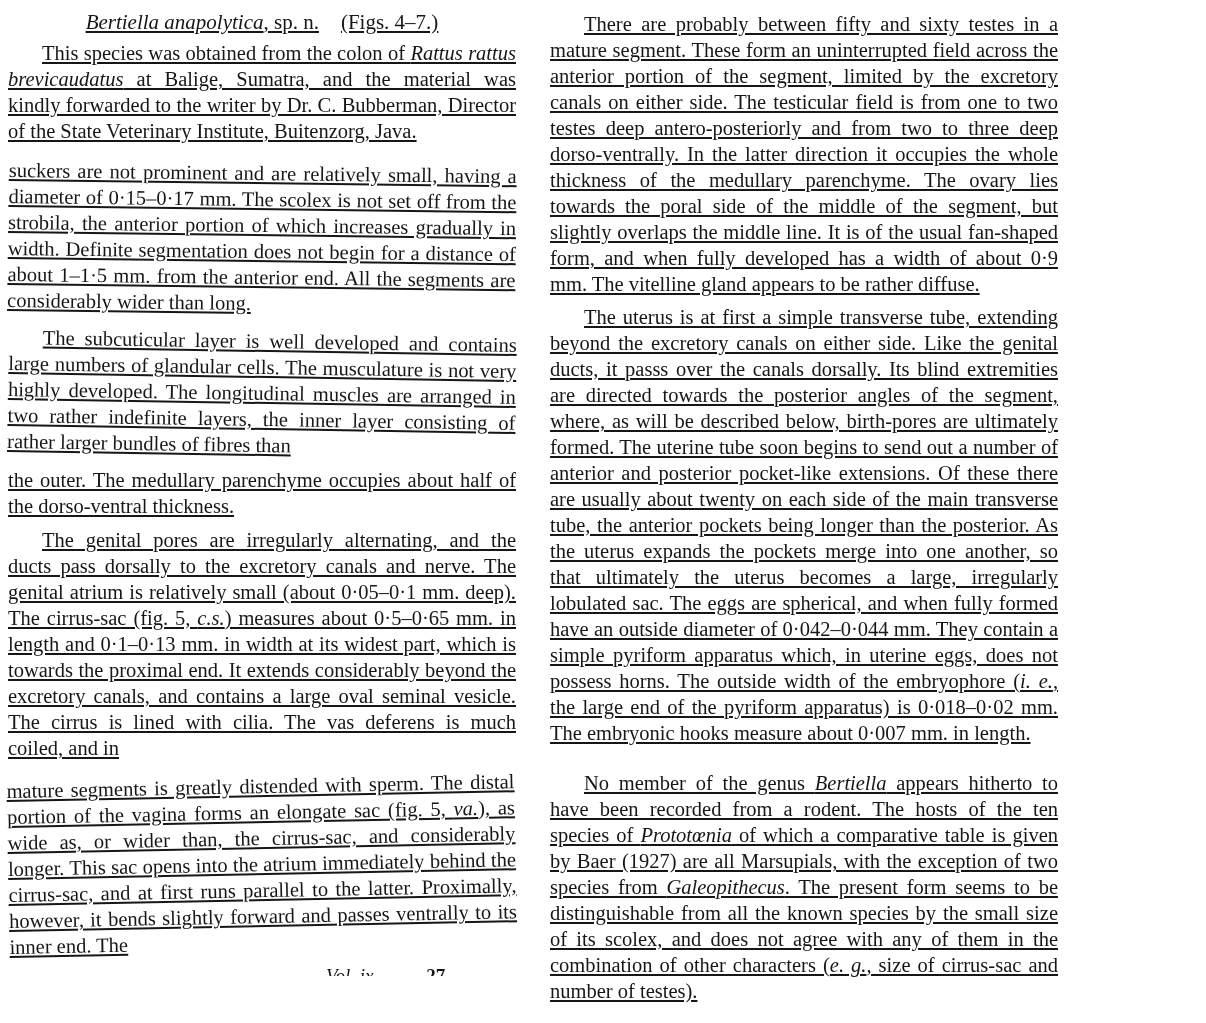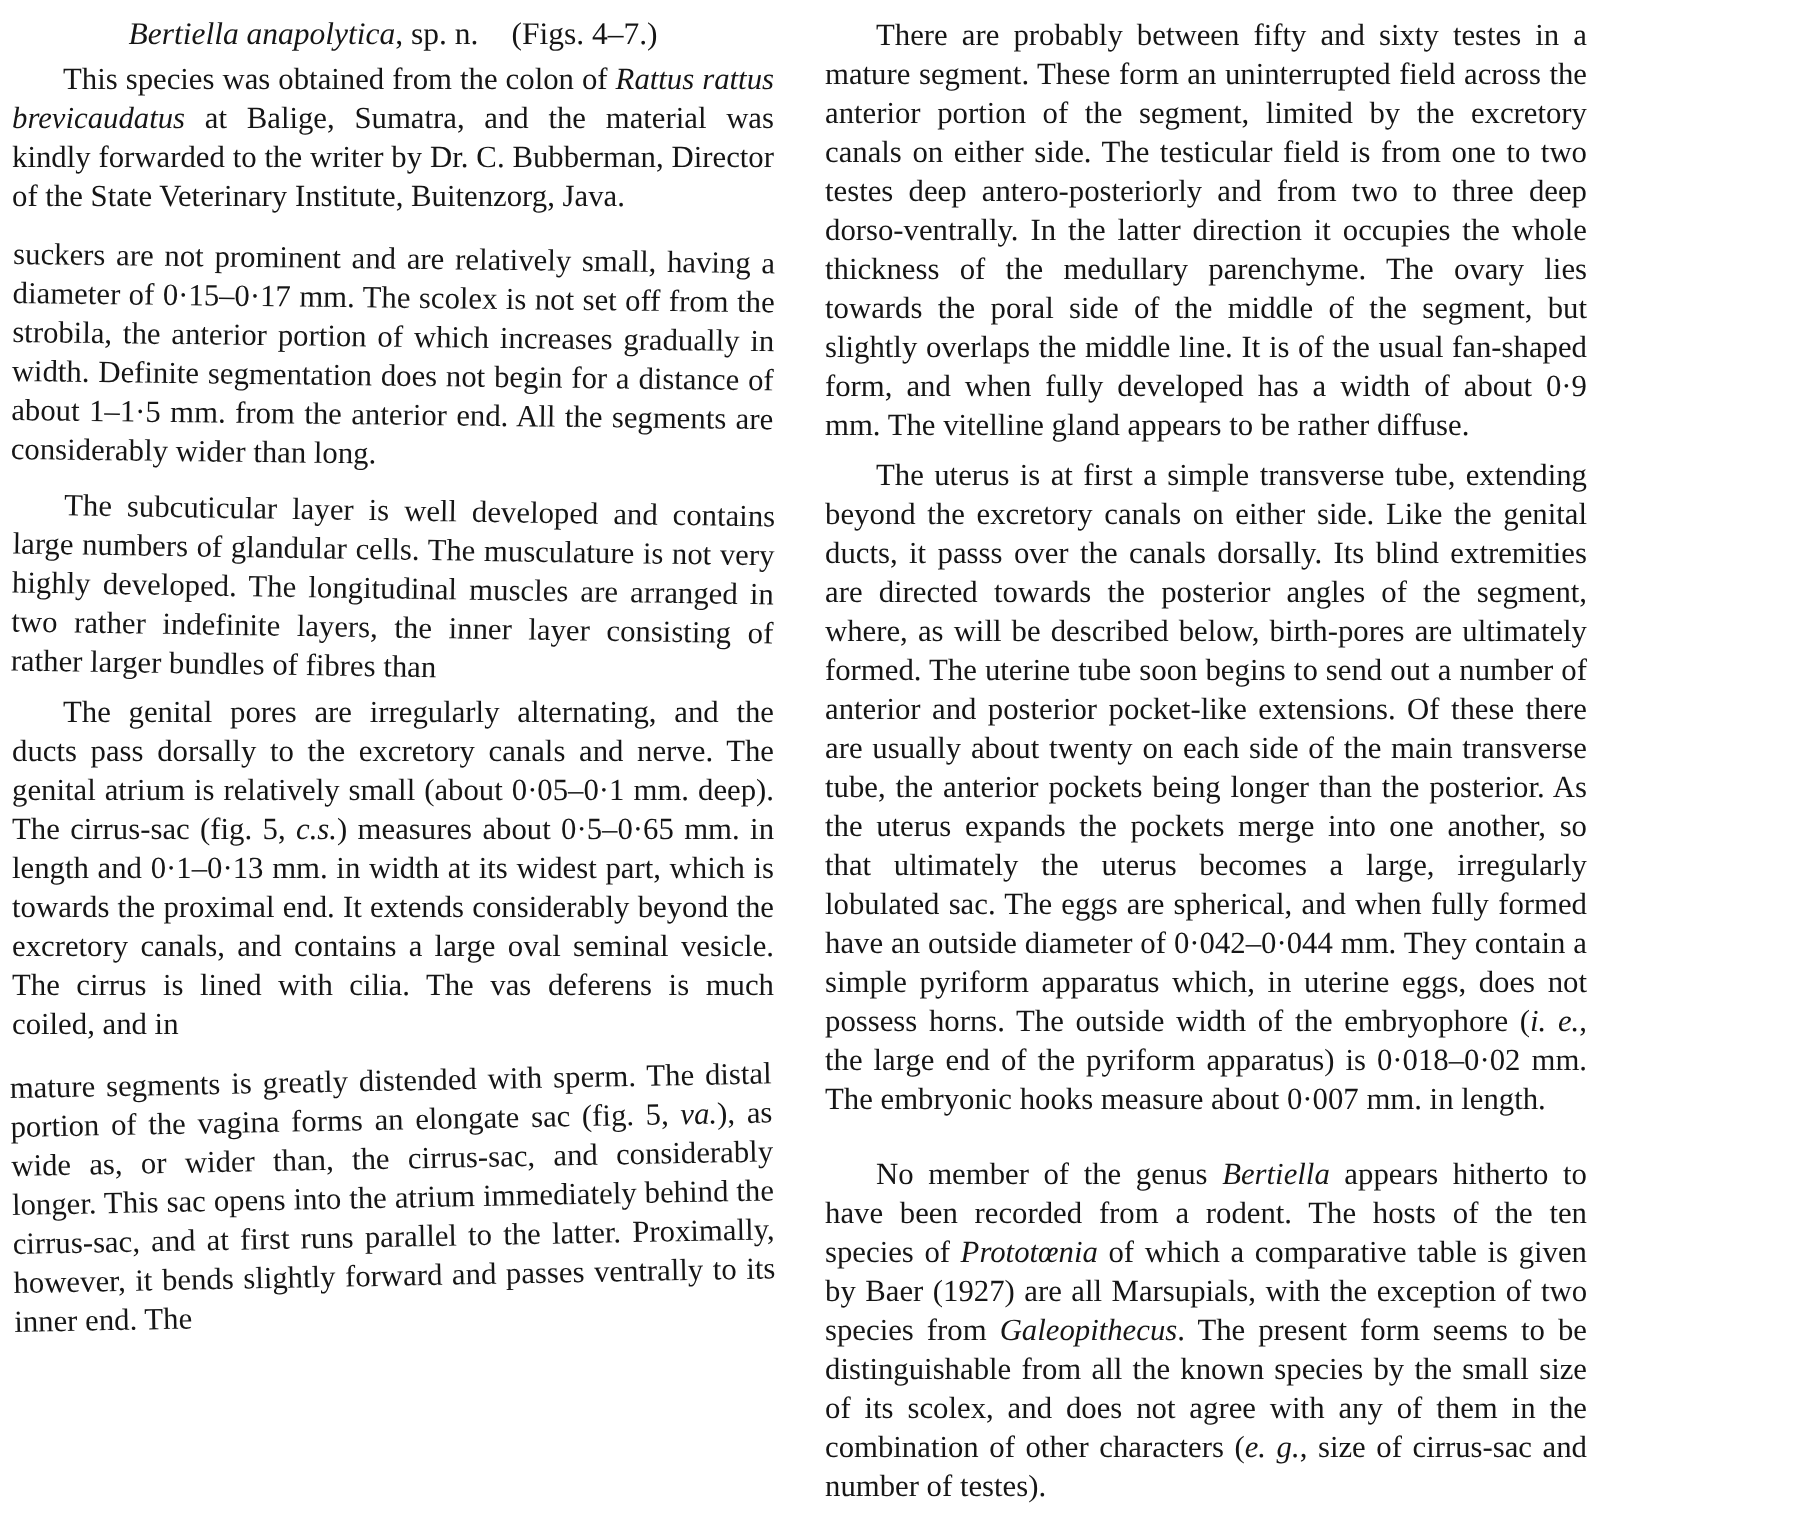--- a/index.html
+++ b/index.html
@@ -1,21 +1,21 @@
 <!DOCTYPE html>
 <html lang="en"><head>
 <meta charset="utf-8">
 <style>
   html,body{margin:0;padding:0;}
   body{
     width:1206px;height:1023px;overflow:hidden;background:#ffffff;
     font-family:"Liberation Serif","DejaVu Serif",serif;color:#161616;
     -webkit-font-smoothing:antialiased;
   }
-  .page{display:flex;gap:34px;padding:6px 12px 0 8px;box-sizing:border-box;width:1070px;}
+  .page{display:flex;gap:34px;padding:6px 12px 0 8px;box-sizing:border-box;width:1070px;text-decoration:underline;}
   .col{flex:1 1 0;min-width:0;font-size:20.5px;line-height:26px;text-align:justify;hyphens:auto;}
   .heading{
     text-align:center;font-size:21px;line-height:28px;margin:2px 0 4px 0;
     white-space:nowrap;text-align:center;
   }
   .heading .figs{margin-left:22px;}
   .it{font-style:italic;}
   p.para{margin:0;padding:0;transform-origin:left center;}
   p.indent{text-indent:34px;}
   .footer-clip{height:13px;overflow:hidden;margin-top:3px;}
@@ -28,23 +28,29 @@
 <div class="page">
 
   <div class="col" id="left-col">
     <div class="heading">
       <span class="it">Bertiella anapolytica</span><span>, sp. n.</span><span class="figs">(Figs. 4–7.)</span>
     </div>
     <div id="left-blocks">
         <p class="para indent" style="margin-top: 3px;"><span class="rm">This species was obtained from the colon of </span><span class="it">Rattus rattus brevicaudatus</span><span class="rm"> at Balige, Sumatra, and the material was kindly forwarded to the writer by Dr. C. Bubberman, Director of the State Veterinary Institute, Buitenzorg, Java.</span></p>
         <p class="para" style="margin-top: 13px; transform: rotate(0.7deg);"><span class="rm">suckers are not prominent and are relatively small, having a diameter of 0·15–0·17 mm. The scolex is not set off from the strobila, the anterior portion of which increases gradually in width. Definite segmentation does not begin for a distance of about 1–1·5 mm. from the anterior end. All the segments are considerably wider than long.</span></p>
         <p class="para indent" style="margin-top: 11px; transform: rotate(0.9deg);"><span class="rm">The subcuticular layer is well developed and contains large numbers of glandular cells. The musculature is not very highly developed. The longitudinal muscles are arranged in two rather indefinite layers, the inner layer consisting of rather larger bundles of fibres than</span></p>
+        <p class="para" style="margin-top: 13px;"><span class="rm">the outer. The medullary parenchyme occupies about half of the dorso-ventral thickness.</span></p>
         <p class="para indent" style="margin-top: 8px;"><span class="rm">The genital pores are irregularly alternating, and the ducts pass dorsally to the excretory canals and nerve. The genital atrium is relatively small (about 0·05–0·1 mm. deep). The cirrus-sac (fig. 5, </span><span class="it">c.s.</span><span class="rm">) measures about 0·5–0·65 mm. in length and 0·1–0·13 mm. in width at its widest part, which is towards the proximal end. It extends considerably beyond the excretory canals, and contains a large oval seminal vesicle. The cirrus is lined with cilia. The vas deferens is much coiled, and in</span></p>
         <p class="para" style="margin-top: 17px; transform: rotate(-1.1deg);"><span class="rm">mature segments is greatly distended with sperm. The distal portion of the vagina forms an elongate sac (fig. 5, </span><span class="it">va.</span><span class="rm">), as wide as, or wider than, the cirrus-sac, and considerably longer. This sac opens into the atrium immediately behind the cirrus-sac, and at first runs parallel to the latter. Proximally, however, it bends slightly forward and passes ventrally to its inner end. The</span></p>
       </div>
+    <div class="footer-clip">
+      <div class="footer-inner">
+        <span>Vol. ix.</span><span class="sig">27</span>
+      </div>
+    </div>
   </div>
 
   <div class="col" id="right-col">
     <div id="right-blocks">
         <p class="para indent" style="margin-top: 5px;"><span class="rm">There are probably between fifty and sixty testes in a mature segment. These form an uninterrupted field across the anterior portion of the segment, limited by the excretory canals on either side. The testicular field is from one to two testes deep antero-posteriorly and from two to three deep dorso-ventrally. In the latter direction it occupies the whole thickness of the medullary parenchyme. The ovary lies towards the poral side of the middle of the segment, but slightly overlaps the middle line. It is of the usual fan-shaped form, and when fully developed has a width of about 0·9 mm. The vitelline gland appears to be rather diffuse.</span></p>
         <p class="para indent" style="margin-top: 7px;"><span class="rm">The uterus is at first a simple transverse tube, extending beyond the excretory canals on either side. Like the genital ducts, it passs over the canals dorsally. Its blind extremities are directed towards the posterior angles of the segment, where, as will be described below, birth-pores are ultimately formed. The uterine tube soon begins to send out a number of anterior and posterior pocket-like extensions. Of these there are usually about twenty on each side of the main transverse tube, the anterior pockets being longer than the posterior. As the uterus expands the pockets merge into one another, so that ultimately the uterus becomes a large, irregularly lobulated sac. The eggs are spherical, and when fully formed have an outside diameter of 0·042–0·044 mm. They contain a simple pyriform apparatus which, in uterine eggs, does not possess horns. The outside width of the embryophore (</span><span class="it">i. e.</span><span class="rm">, the large end of the pyriform apparatus) is 0·018–0·02 mm. The embryonic hooks measure about 0·007 mm. in length.</span></p>
         <p class="para indent" style="margin-top: 24px;"><span class="rm">No member of the genus </span><span class="it">Bertiella</span><span class="rm"> appears hitherto to have been recorded from a rodent. The hosts of the ten species of </span><span class="it">Prototœnia</span><span class="rm"> of which a comparative table is given by Baer (1927) are all Marsupials, with the exception of two species from </span><span class="it">Galeopithecus</span><span class="rm">. The present form seems to be distinguishable from all the known species by the small size of its scolex, and does not agree with any of them in the combination of other characters (</span><span class="it">e. g.</span><span class="rm">, size of cirrus-sac and number of testes).</span></p>
       </div>
   </div>
 

